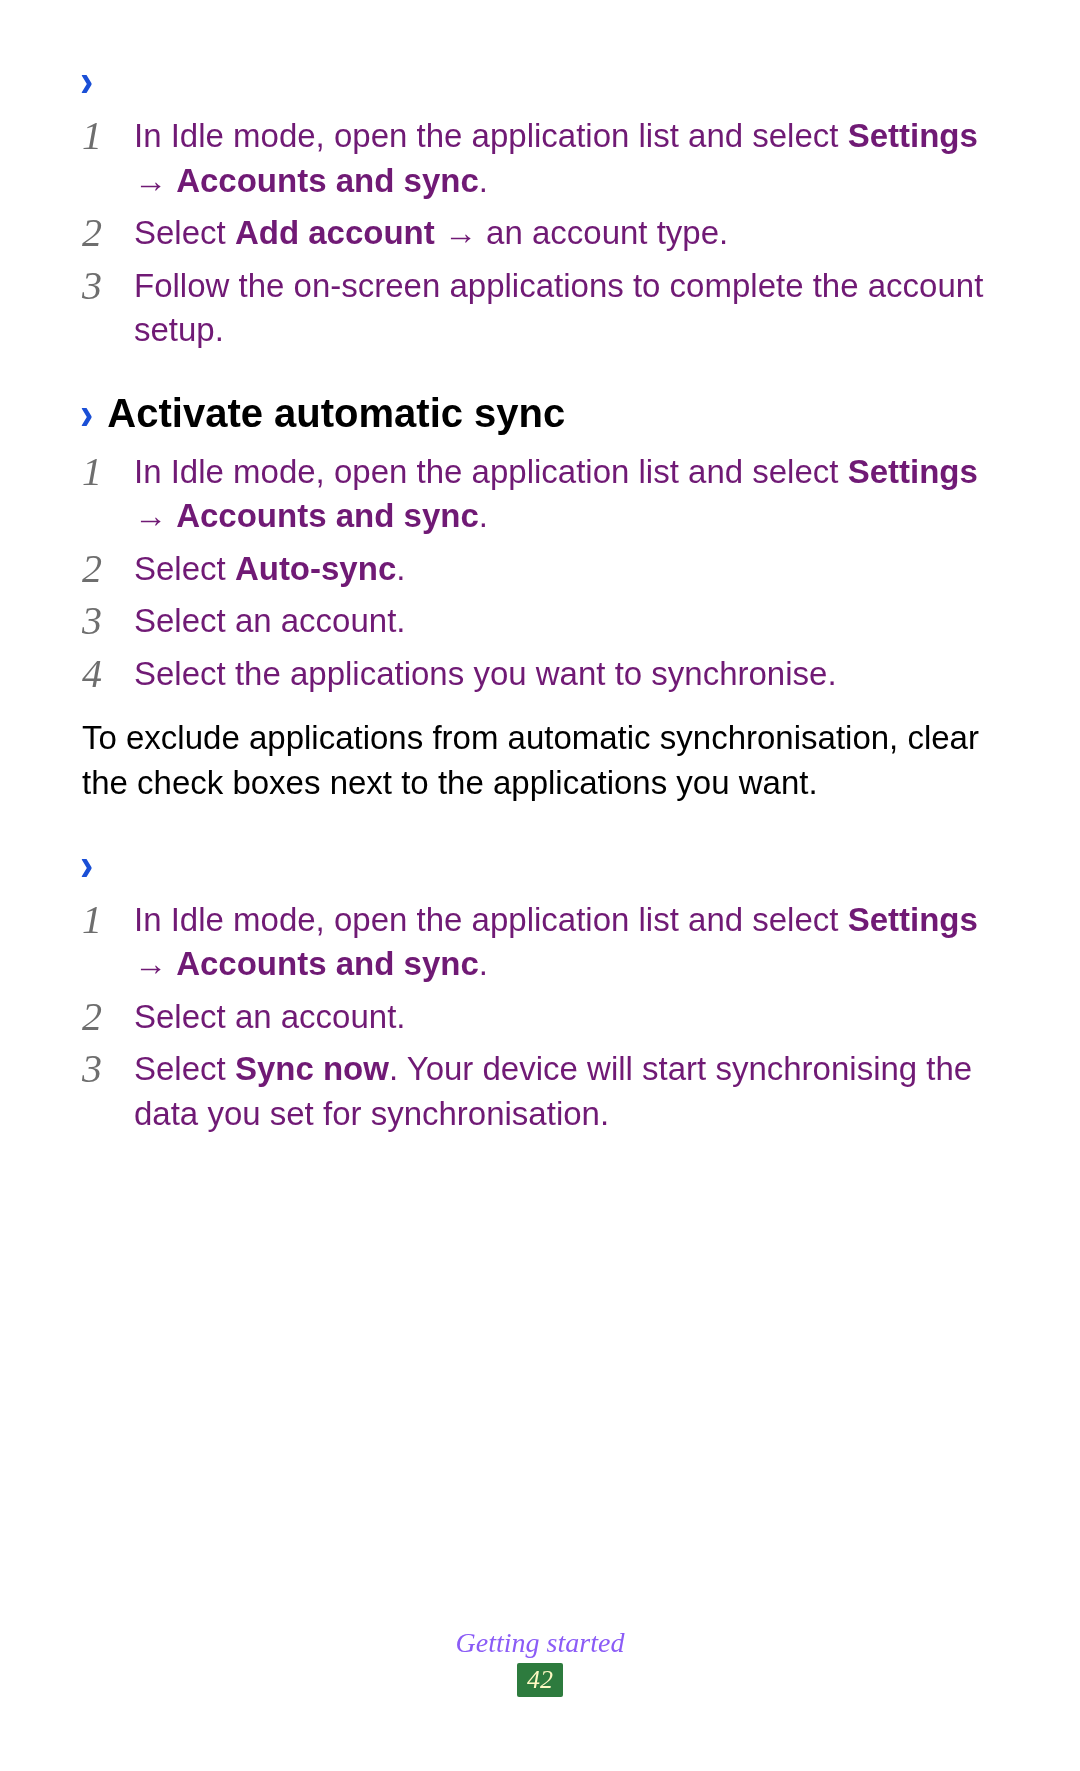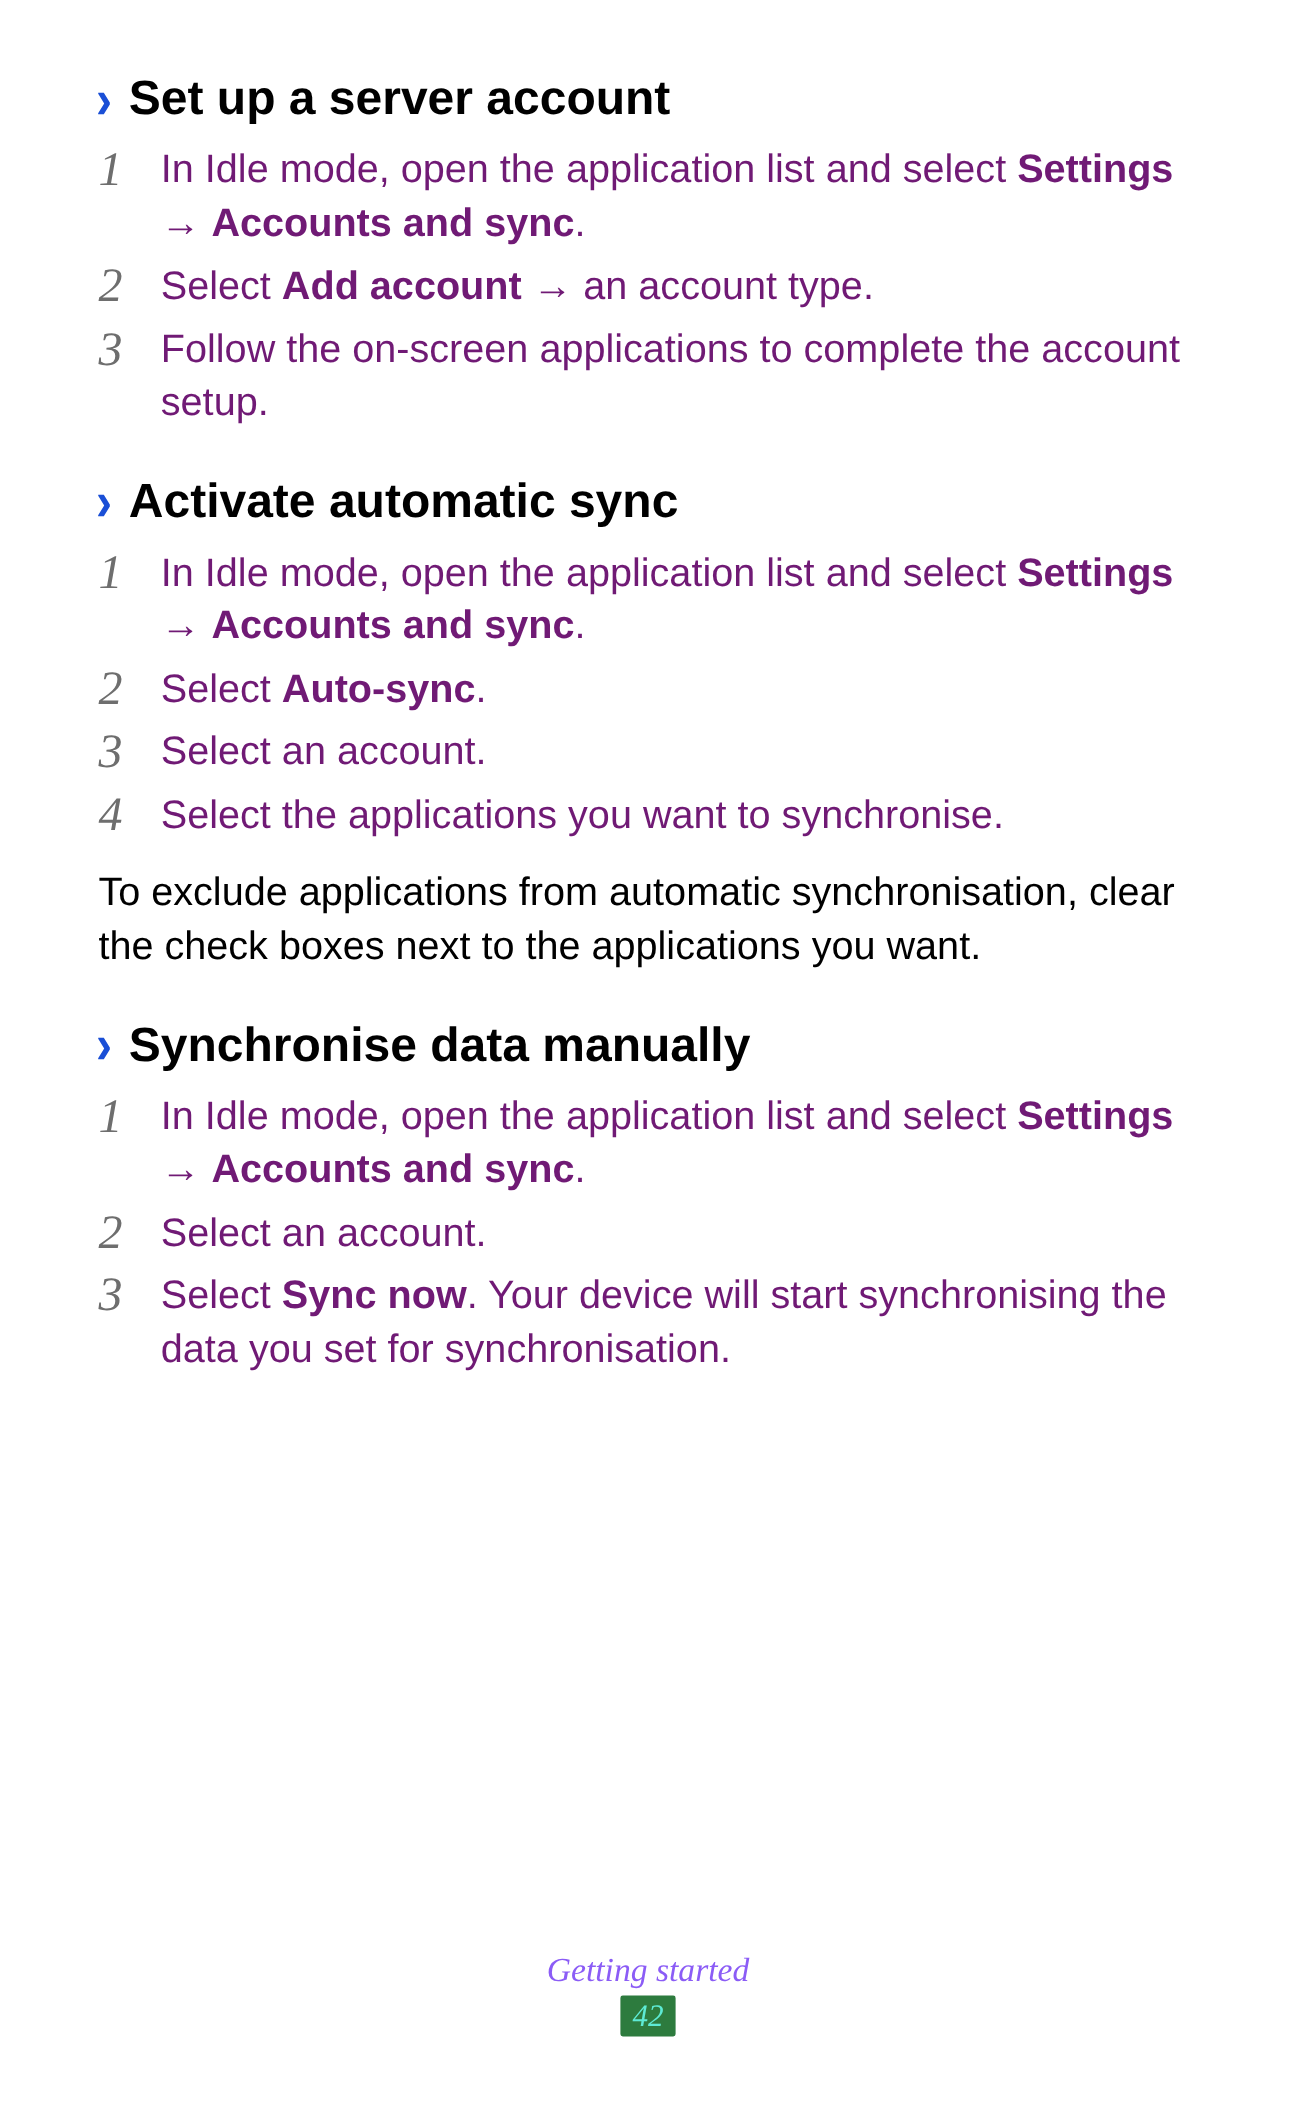--- a/index.html
+++ b/index.html
@@ -79,38 +79,37 @@
   }
   .footer-label {
     font-family: Georgia, "Times New Roman", serif;
     font-style: italic;
     font-size: 28px;
     color: #8b5cf6;
   }
   .page-badge {
     display: inline-block;
     background: #2d7b3e;
-    color: #5eead4;
+    color: #fef9c3;
     font-family: Georgia, "Times New Roman", serif;
     font-style: italic;
     font-size: 26px;
     padding: 2px 10px;
     border-radius: 2px;
     margin-top: 4px;
   }
 </style>
 </head>
 <body>
 
 <div class="page">
 
   <div class="section">
     <div class="section-header">
       <span class="chevron">›</span>
-      <span class="section-title">Set up a server account</span>
     </div>
     <div class="step">
       <span class="step-num">1</span>
       <span class="step-text">
         <span>In Idle mode, open the application list and select </span><b>Settings</b><span> → </span><b>Accounts and sync</b><span>.</span>
       </span>
     </div>
     <div class="step">
       <span class="step-num">2</span>
       <span class="step-text">
@@ -147,21 +146,20 @@
     <div class="step">
       <span class="step-num">4</span>
       <span class="step-text">Select the applications you want to synchronise.</span>
     </div>
     <div class="note">To exclude applications from automatic synchronisation, clear the check boxes next to the applications you want.</div>
   </div>
 
   <div class="section">
     <div class="section-header">
       <span class="chevron">›</span>
-      <span class="section-title">Synchronise data manually</span>
     </div>
     <div class="step">
       <span class="step-num">1</span>
       <span class="step-text">
         <span>In Idle mode, open the application list and select </span><b>Settings</b><span> → </span><b>Accounts and sync</b><span>.</span>
       </span>
     </div>
     <div class="step">
       <span class="step-num">2</span>
       <span class="step-text">Select an account.</span>

